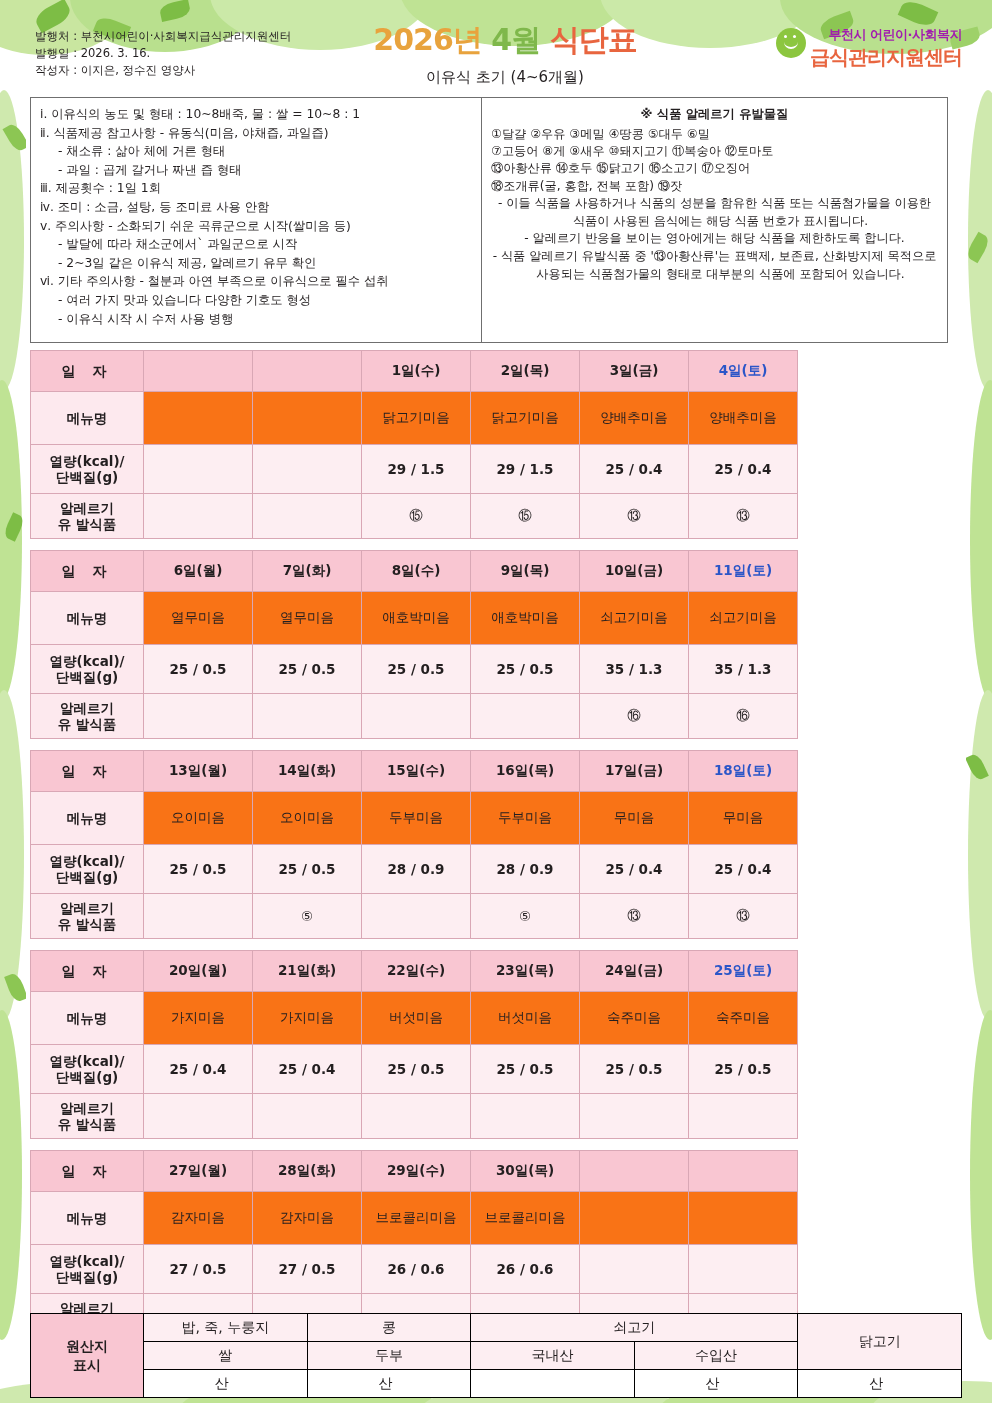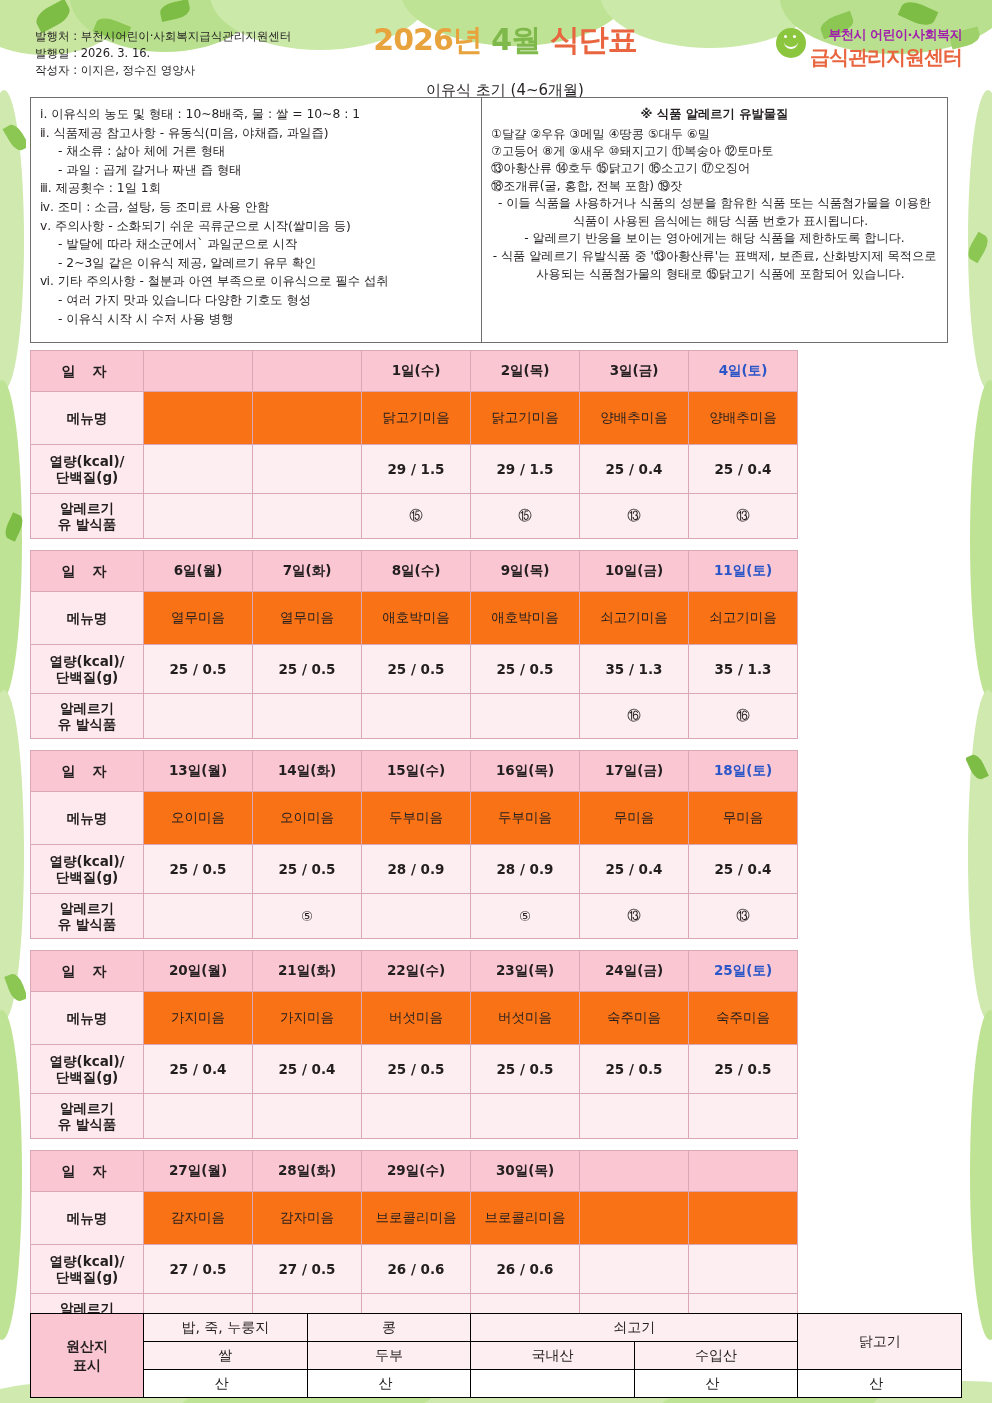--- a/index.html
+++ b/index.html
@@ -20,21 +20,21 @@
   .blob{position:absolute;border-radius:50%;}
 
   
   .header{position:absolute;top:20px;left:30px;width:932px;height:72px;}
   .pub-info{position:absolute;left:5px;top:8px;font-size:11.5px;line-height:17px;color:#231f20;}
   .title-wrap{position:absolute;left:300px;top:0;width:350px;text-align:center;}
   .main-title{font-size:30px;font-weight:bold;letter-spacing:-1px;white-space:nowrap;}
   .main-title .y{color:#e8a33d;}
   .main-title .m{color:#7fb84b;}
   .main-title .s{color:#e8653f;}
-  .sub-title{font-size:15px;margin-top:20px;color:#231f20;}
+  .sub-title{font-size:15px;margin-top:7px;color:#231f20;}
   .logo{position:absolute;right:0;top:6px;text-align:right;}
   .logo-line1{font-size:13px;color:#a21caf;font-weight:bold;letter-spacing:-0.5px;}
   .logo-line2{font-size:20px;font-weight:bold;color:#e8653f;letter-spacing:-1px;}
   .logo-mark{position:absolute;left:-34px;top:2px;width:30px;height:30px;border-radius:50%;background:#8cc63f;}
   .logo-mark:after{content:"";position:absolute;left:8px;top:10px;width:14px;height:9px;border-bottom:2.5px solid #fff;border-radius:0 0 12px 12px;}
   .logo-mark:before{content:"";position:absolute;left:8px;top:7px;width:3px;height:3px;border-radius:50%;background:#fff;box-shadow:9px 0 0 #fff;}
 
   
   .info-row{position:absolute;top:97px;left:30px;width:932px;height:246px;display:flex;}
   .info-box{border:1px solid #6f6f6f;box-sizing:border-box;padding:7px 9px;font-size:12.3px;line-height:18.6px;}
@@ -150,21 +150,21 @@
       <div class="il ind1">- 이유식 시작 시 수저 사용 병행</div>
     </div>
     <div class="info-box info-right">
       <div class="allergy-title">※ 식품 알레르기 유발물질</div>
       <div class="nb">①달걀 ②우유 ③메밀 ④땅콩 ⑤대두 ⑥밀</div>
       <div class="nb">⑦고등어 ⑧게 ⑨새우 ⑩돼지고기 ⑪복숭아 ⑫토마토</div>
       <div class="nb">⑬아황산류 ⑭호두 ⑮닭고기 ⑯소고기 ⑰오징어</div>
       <div class="nb">⑱조개류(굴, 홍합, 전복 포함) ⑲잣</div>
       <div class="nb hang">- 이들 식품을 사용하거나 식품의 성분을 함유한 식품 또는 식품첨가물을 이용한 식품이 사용된 음식에는 해당 식품 번호가 표시됩니다.</div>
       <div class="nb hang">- 알레르기 반응을 보이는 영아에게는 해당 식품을 제한하도록 합니다.</div>
-      <div class="nb hang">- 식품 알레르기 유발식품 중 '⑬아황산류'는 표백제, 보존료, 산화방지제 목적으로 사용되는 식품첨가물의 형태로 ⑮닭고기 식품에 포함되어 있습니다.</div>
+      <div class="nb hang">- 식품 알레르기 유발식품 중 '⑬아황산류'는 표백제, 보존료, 산화방지제 목적으로 사용되는 식품첨가물의 형태로 대부분의 식품에 포함되어 있습니다.</div>
     </div>
   </div>
 
   <div class="menu-wrap">
     <table class="menu">
         <tbody id="menu-body">
           <tr class="date-row">
             <td class="c-label">일  자</td>
             <td></td>
             <td></td>

